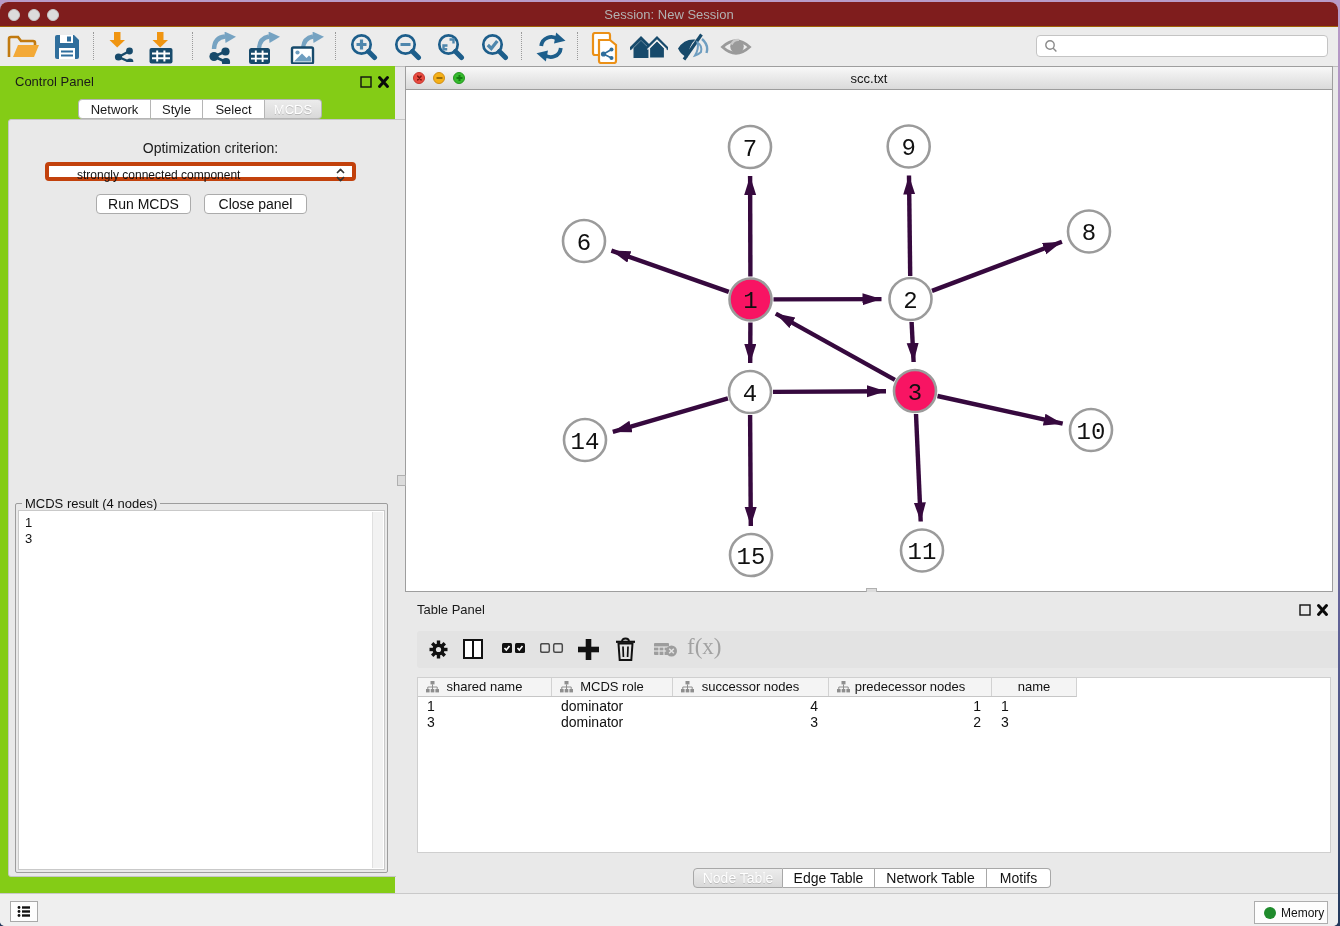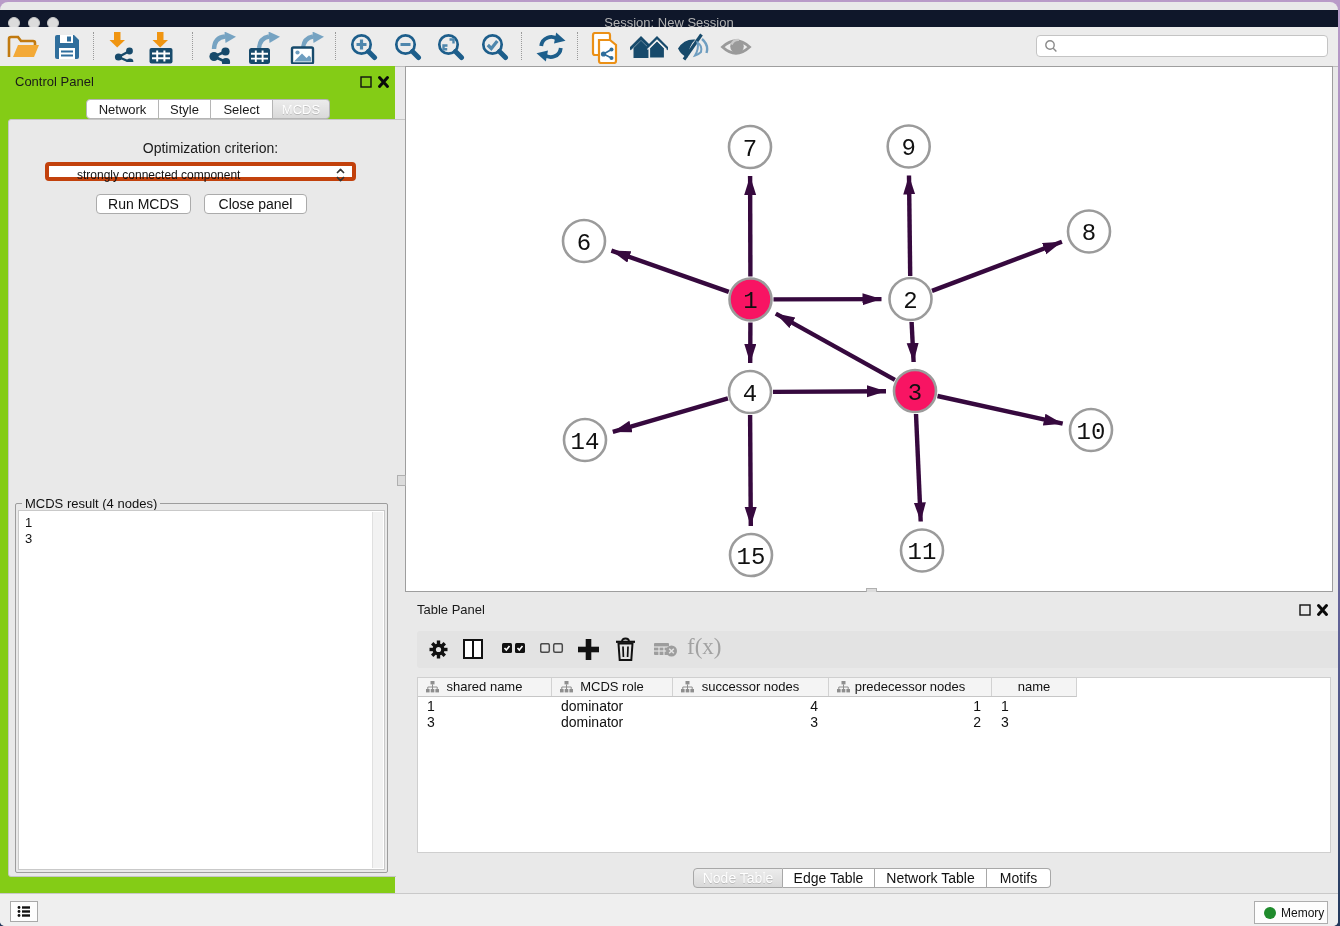--- a/index.html
+++ b/index.html
@@ -2,21 +2,21 @@
 <html><head>
 <meta charset="utf-8">
 <style>
   html,body{margin:0;padding:0;}
   body{width:1340px;height:926px;position:relative;overflow:hidden;
        font-family:"Liberation Sans",sans-serif;background:linear-gradient(180deg,#b99bc8 0%,#a287bd 30%,#5c5f94 70%,#23395c 100%);}
   .abs{position:absolute;}
   #appwin{position:absolute;left:0;top:2px;width:1338px;height:924px;
           background:#e9e9e9;border-radius:8px 8px 5px 5px;overflow:hidden;}
   
-  #titlebar{position:absolute;left:0;top:8px;width:100%;height:24px;background:#0f172a;
+  #titlebar{position:absolute;left:0;top:0;width:100%;height:24px;background:#7f1d1d;
             border-bottom:1px solid #a16207;}
   .tl{position:absolute;top:7px;width:12px;height:12px;border-radius:50%;
       background:#dcdcdc;border:1px solid #c6c6c6;box-sizing:border-box;}
   #wintitle{position:absolute;top:5px;left:0;width:100%;text-align:center;
             font-size:13px;color:#b2b2b2;}
   
   #toolbar{position:absolute;left:0;top:25px;width:100%;height:39px;background:#ececec;
            border-bottom:1px solid #bdbdbd;}
   .tsep{position:absolute;top:5px;height:28px;width:0;border-left:1px dotted #9a9a9a;}
   .ticon{position:absolute;top:5px;}
@@ -214,21 +214,21 @@
       </svg>
     </div>
   </div>
 
   <div id="ctrlpanel">
     <div id="cp-title">Control Panel</div>
     <svg width="30" height="14" style="position:absolute;left:360px;top:9px" viewBox="0 0 30 14">
       <rect x="1" y="2" width="10" height="10" fill="none" stroke="#111" stroke-width="1.4"></rect>
       <path d="M19.5 2.5 L27.5 11.5 M27.5 2.5 L19.5 11.5" stroke="#0a0a0a" stroke-width="3" stroke-linecap="round"></path>
     </svg>
-    <div class="tabrow" style="left:8px;top:33px;width:395px;height:20px;padding-left:40px;">
+    <div class="tabrow" style="left:0;top:33px;width:395px;height:20px;padding-left:40px;">
       <div class="tab first" style="left:78px;width:73px;">Network</div>
       <div class="tab" style="left:151px;width:52px;">Style</div>
       <div class="tab" style="left:203px;width:62px;">Select</div>
       <div class="tab sel" style="left:265px;width:57px;">MCDS</div>
     </div>
     <div id="cp-box">
       <div id="optlabel">Optimization criterion:</div>
       <div id="dropdown">strongly connected component
         <svg width="11" height="14" viewBox="0 0 11 14" style="position:absolute;right:6px;top:2px;">
           <path d="M2 5 L5.5 1.4 L9 5" fill="none" stroke="#333" stroke-width="1.6" stroke-linejoin="round"></path>
@@ -241,20 +241,32 @@
         <div id="fslegend">MCDS result (4 nodes)</div>
         <div id="fsinner">
             <div style="padding:4px 0 0 6px;line-height:16px;">1<br>3</div>
           <div id="fsscroll"></div>
         </div>
       </div>
     </div>
   </div>
 
   <div id="netwin">
+    <div id="nettitle">
+      <div class="mtl" style="left:7px;background:#ea4b40;border:1px solid #c33931;"></div>
+      <div class="mtl" style="left:27px;background:#f5b017;border:1px solid #cf8f17;"></div>
+      <div class="mtl" style="left:47px;background:#35ba2d;border:1px solid #24961f;"></div>
+      <svg width="70" height="13" style="position:absolute;left:4px;top:5px" viewBox="0 0 70 13">
+        <path d="M7.8 4.2 L11 7.8 M11 4.2 L7.8 7.8" stroke="#7d1610" stroke-width="1.7" stroke-linecap="round"></path>
+        <line x1="26.5" y1="6" x2="32.5" y2="6" stroke="#9a6e09" stroke-width="2"></line>
+        <line x1="46.5" y1="6" x2="52.5" y2="6" stroke="#157d10" stroke-width="2"></line>
+        <line x1="49.5" y1="3" x2="49.5" y2="9" stroke="#157d10" stroke-width="2"></line>
+      </svg>
+      <div class="t">scc.txt</div>
+    </div>
     <div style="position:absolute;left:0;top:23px;right:0;bottom:0;">
     <svg width="926" height="501" viewBox="0 0 926 501" style="position:absolute;left:0;top:0;">
       <defs>
         <marker id="arw" markerUnits="userSpaceOnUse" markerWidth="21" markerHeight="14" refX="19" refY="6" orient="auto">
           <path d="M0,0 L19,6 L0,12 Z" fill="#36093e"></path>
         </marker>
       </defs>
       <g stroke="#36093e" stroke-width="4.4" marker-end="url(#arw)">
         <line x1="344.4" y1="186.5" x2="344.1" y2="86.0"></line>
         <line x1="322.8" y1="201.9" x2="205.4" y2="160.6"></line>

